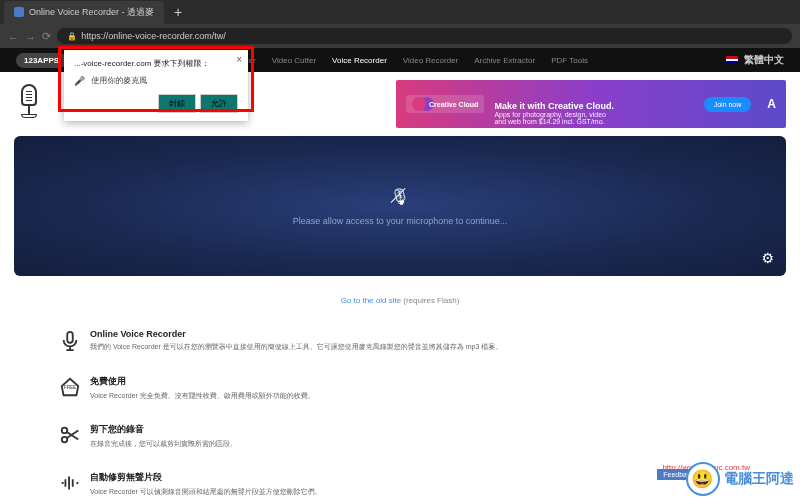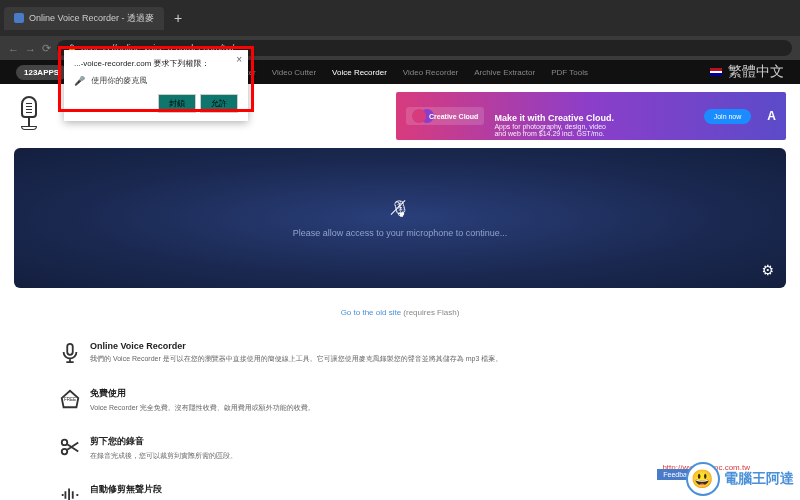--- a/index.html
+++ b/index.html
@@ -1,34 +1,34 @@
 <!DOCTYPE html>
 <html><head>
 <meta charset="utf-8">
 <style>
 * { margin: 0; padding: 0; box-sizing: border-box; font-family: Arial, sans-serif; }
 body { width: 800px; height: 500px; background: #fff; overflow: hidden; position: relative; }
 
-.browser-chrome { background: #2b2b2b; height: 36px; display: flex; align-items: center; }
+.browser-chrome { background: #2b2b2b; height: 24px; display: flex; align-items: center; }
 .tab { background: #3a3a3a; color: #ccc; font-size: 9px; padding: 5px 10px; display: flex; align-items: center; gap: 5px; border-radius: 4px 4px 0 0; margin-left: 4px; }
 .tab-icon { width: 10px; height: 10px; background: #4a7bc8; border-radius: 2px; }
 .new-tab { color: #ccc; font-size: 14px; margin-left: 10px; cursor: pointer; }
 
 .url-bar { background: #3a3a3a; height: 24px; display: flex; align-items: center; padding: 0 8px; gap: 6px; }
 .nav-arrow { color: #888; font-size: 11px; }
 .url-field { flex: 1; background: #222; border-radius: 12px; padding: 3px 10px; color: #ccc; font-size: 9px; display: flex; align-items: center; gap: 4px; }
 .lock { color: #888; font-size: 8px; }
 
 .top-nav { background: #111; height: 24px; display: flex; align-items: center; padding: 0 16px; gap: 4px; }
 .brand-pill { background: #444; color: #fff; font-size: 8px; padding: 3px 8px; border-radius: 10px; font-weight: bold; }
 .nav-item { color: #888; font-size: 8px; padding: 3px 6px; cursor: pointer; }
 .nav-item.active { color: #fff; }
 .nav-right { margin-left: auto; display: flex; align-items: center; gap: 6px; }
 .flag { width: 12px; height: 8px; background: linear-gradient(to bottom, #bb1020 33%, #fff 33%, #fff 66%, #000099 66%); }
-.lang-text { color: #ccc; font-size: 14px; }
+.lang-text { color: #ccc; font-size: 10px; font-weight: bold; }
 
 .header-section { background: #fff; padding: 8px 14px; display: flex; align-items: center; gap: 12px; position: relative; }
 .logo-mic { width: 30px; height: 40px; display: flex; flex-direction: column; align-items: center; }
 .mic-body { width: 16px; height: 22px; border: 2px solid #333; border-radius: 8px 8px 4px 4px; position: relative; }
 .mic-body::after { content: ""; position: absolute; left: 3px; right: 3px; top: 3px; bottom: 3px; background: repeating-linear-gradient(0deg, #333 0, #333 1px, transparent 1px, transparent 3px); }
 .mic-stand { width: 2px; height: 8px; background: #333; }
 .mic-base { width: 16px; height: 4px; border: 1px solid #333; border-radius: 0 0 4px 4px; }
 
 .ad-banner { margin-left: auto; width: 390px; height: 48px; background: linear-gradient(90deg, #d83b7d, #8b3ec9, #5b4bc9); display: flex; align-items: center; padding: 0 10px; gap: 10px; border-radius: 2px; }
 .cc-badge { background: rgba(255,255,255,0.15); padding: 2px 6px; border-radius: 3px; display: flex; align-items: center; gap: 3px; }
@@ -83,21 +83,21 @@
   </div>
   <div class="new-tab">+</div>
 </div>
 
 <div class="url-bar">
   <span class="nav-arrow">←</span>
   <span class="nav-arrow">→</span>
   <span class="nav-arrow">⟳</span>
   <div class="url-field">
     <span class="lock">🔒</span>
-    <span>access://online-voice-recorder.com/tw/</span>
+    <span>https://online-voice-recorder.com/tw/</span>
   </div>
 </div>
 
 <div class="top-nav">
   <div class="brand-pill">123APPS</div>
   <div class="nav-item">Audio Cutter</div>
   <div class="nav-item">Audio Joiner</div>
   <div class="nav-item">Video Converter</div>
   <div class="nav-item">Video Cutter</div>
   <div class="nav-item active">Voice Recorder</div>

